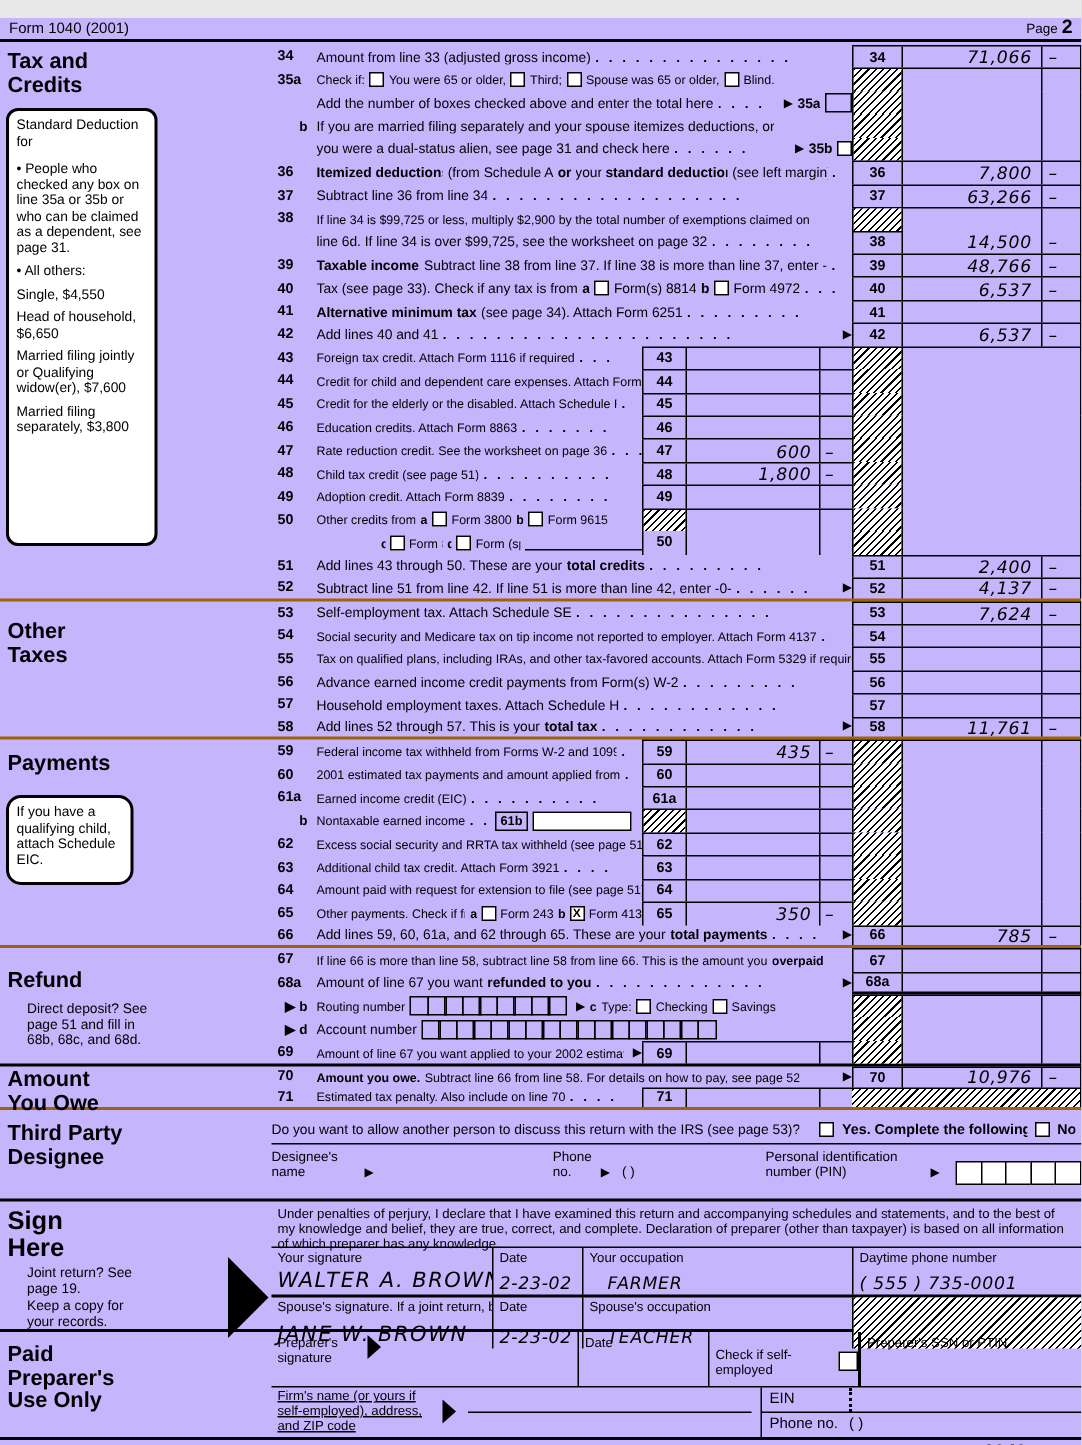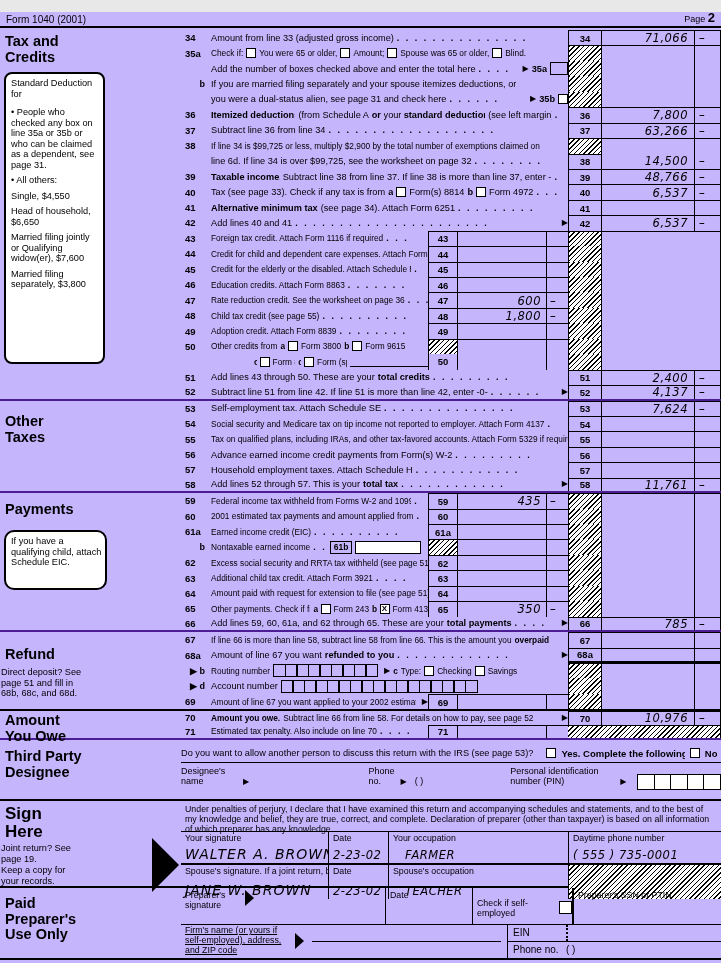--- a/index.html
+++ b/index.html
@@ -10,21 +10,21 @@
   
   .hdr { position:absolute; top:0; left:0; right:0; height:16px; border-bottom:2px solid #000;
          display:flex; justify-content:space-between; align-items:flex-end; padding:0 6px 1px 6px; }
   .hdr-left { font-size:10px; }
   .hdr-right { font-size:9px; } .hdr-right b { font-size:13px; }
 
   
   .main { position:absolute; top:18px; left:0; right:0; }
   .fr { display:flex; align-items:center; height:15.45px; padding-left:181px; }
   .fr.sectop { border-top:2px solid #000; }
-  .fr.secend { border-bottom:2px solid #4c1d95; }
+  .fr.secend { border-bottom:2px solid #a16207; }
   .lnum { width:27px; flex:none; font-weight:bold; font-size:9.5px; padding-left:4px; }
   .lnum.sub { text-align:right; padding-right:3px; padding-left:0; font-size:9px; }
   .twrap { flex:1 1 0; min-width:0; display:flex; align-items:center; overflow:hidden; padding-left:3px; gap:3px; height:100%; }
   .txt-t, .txt-b { white-space:nowrap; flex:0 1 auto; min-width:0; overflow:hidden; font-size:9.2px; }
   .txt-b { font-weight:bold; }
   .fr.small .txt-t, .fr.small .txt-b { font-size:8.3px; }
   .fr.has-ic .txt-t, .fr.has-ic .txt-b { font-size:8.3px; }
   .fr.ind40 .twrap { padding-left:46px; }
   .dots { flex:1 1 14px; min-width:0; overflow:hidden; white-space:nowrap; font-size:9px; font-weight:bold; letter-spacing:2px; }
   .d2 { flex:none; white-space:nowrap; font-size:9px; font-weight:bold; letter-spacing:2px; }
@@ -59,21 +59,21 @@
   .rn.ntb { border-top:1.5px solid #000; }
   .ra { flex:1; display:flex; align-items:center; justify-content:flex-end; padding-right:6px; overflow:hidden; }
   .rcc { width:26px; flex:none; border-left:1px solid #000; display:flex; align-items:center; padding-left:4px; }
   .rcc.nob { border-left:none; }
   .rc.fh { border-top:1.5px solid #000; }
 
   .val { font-family:"DejaVu Sans", sans-serif; font-style:italic; font-size:11.5px; letter-spacing:0.5px; white-space:nowrap; }
 
   
   .sbt { position:absolute; left:5px; font-weight:bold; font-size:14.5px; line-height:15.5px; }
-  .sbnote { position:absolute; left:1px; font-size:9.2px; line-height:10.5px; }
+  .sbnote { position:absolute; left:18px; font-size:9.2px; line-height:10.5px; }
   .sbbox { position:absolute; left:4px; border:2px solid #000; border-radius:8px; padding:4px 3px 2px 5px; font-size:9.2px; line-height:10.5px; background:#fff; }
   .sbp { margin-bottom:5px; }
   .big-arrow { position:absolute; width:0; height:0; border-top:27px solid transparent; border-bottom:27px solid transparent; border-left:27px solid #000; }
 
   
   .band { position:absolute; left:0; right:0; padding-left:181px; background:transparent; }
   #third-band { top:732px; height:57px; border-bottom:2.5px solid #000; }
   .tp-q { display:flex; align-items:center; gap:5px; height:19px; border-bottom:1px solid #000; padding-right:4px; font-size:9.2px; }
   .tp-q .txt-b { font-size:9.5px; }
   .tp-row { display:flex; align-items:flex-start; padding-top:3px; height:37px; font-size:9px; }
@@ -144,21 +144,21 @@
           </div>
         </div>
       </div>
       <div class="fr small">
         <div class="lnum">35a</div>
         <div class="twrap">
           <span class="txt-t">Check if:</span>
           <span class="cbox"></span>
           <span class="txt-t">You were 65 or older,</span>
           <span class="cbox"></span>
-          <span class="txt-t">Amount;</span>
+          <span class="txt-t">Third;</span>
           <span class="cbox"></span>
           <span class="txt-t">Spouse was 65 or older,</span>
           <span class="cbox"></span>
           <span class="txt-t">Blind.</span>
         </div>
         <div class="rc tb">
           <div class="rn hatch"></div>
           <div class="ra"></div>
           <div class="rcc"></div>
         </div>
@@ -421,21 +421,21 @@
         </div>
         <div class="rc">
           <div class="rn hatch"></div>
           <div class="ra"></div>
           <div class="rcc nob"></div>
         </div>
       </div>
       <div class="fr has-ic">
         <div class="lnum">48</div>
         <div class="twrap">
-          <span class="txt-t">Child tax credit (see page 55)</span>
+          <span class="txt-t">Child tax credit (see page 51)</span>
           <span class="dots">. . . . . . . . . .</span>
         </div>
         <div class="ic">
           <div class="in">48</div>
           <div class="ia">
             <span class="val">1,800</span>
           </div>
           <div class="icc">
             <span class="val">–</span>
           </div>
@@ -932,21 +932,21 @@
       <div class="sbp" style="margin-bottom: 8px;">Standard Deduction for</div>
       <div class="sbp">• People who checked any box on line 35a or 35b or who can be claimed as a dependent, see page 31.</div>
       <div class="sbp">• All others:</div>
       <div class="sbp">Single, $4,550</div>
       <div class="sbp">Head of household, $6,650</div>
       <div class="sbp">Married filing jointly or Qualifying widow(er), $7,600</div>
       <div class="sbp">Married filing separately, $3,800</div>
     </div>
   <div class="sbt" style="top:402px;width:60px">Other Taxes</div>
   <div class="sbt" style="top:490px;width:90px">Payments</div>
-  <div class="sbbox" style="top:518px;width:103px;height:60px;border-radius:10px">If you have a qualifying child, attach Schedule EIC.</div>
+  <div class="sbbox" style="top:518px;width:85px;height:60px;border-radius:10px">If you have a qualifying child, attach Schedule EIC.</div>
   <div class="sbt" style="top:635px;width:80px">Refund</div>
   <div class="sbnote" style="top:655px;width:86px">Direct deposit? See page 51 and fill in 68b, 68c, and 68d.</div>
   <div class="sbt" style="top:701px;width:70px">Amount You Owe</div>
   <div class="sbt" style="top:737px;width:105px">Third Party Designee</div>
   <div class="sbt" style="top:793px;width:55px;font-size:17px;line-height:18px">Sign Here</div>
   <div class="sbnote" style="top:831px;width:74px">Joint return? See page 19.</div>
   <div class="sbnote" style="top:853px;width:74px">Keep a copy for your records.</div>
   <div class="big-arrow" style="top:826px;left:152px"></div>
   <div class="sbt" style="top:884px;width:92px">Paid Preparer's Use Only</div>
 

